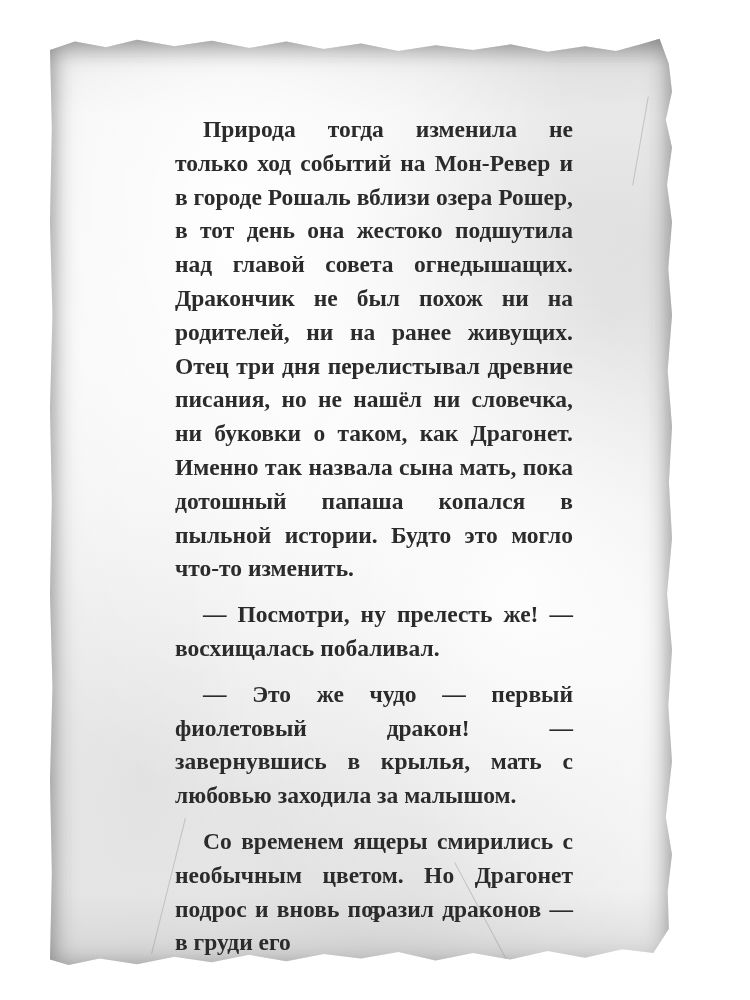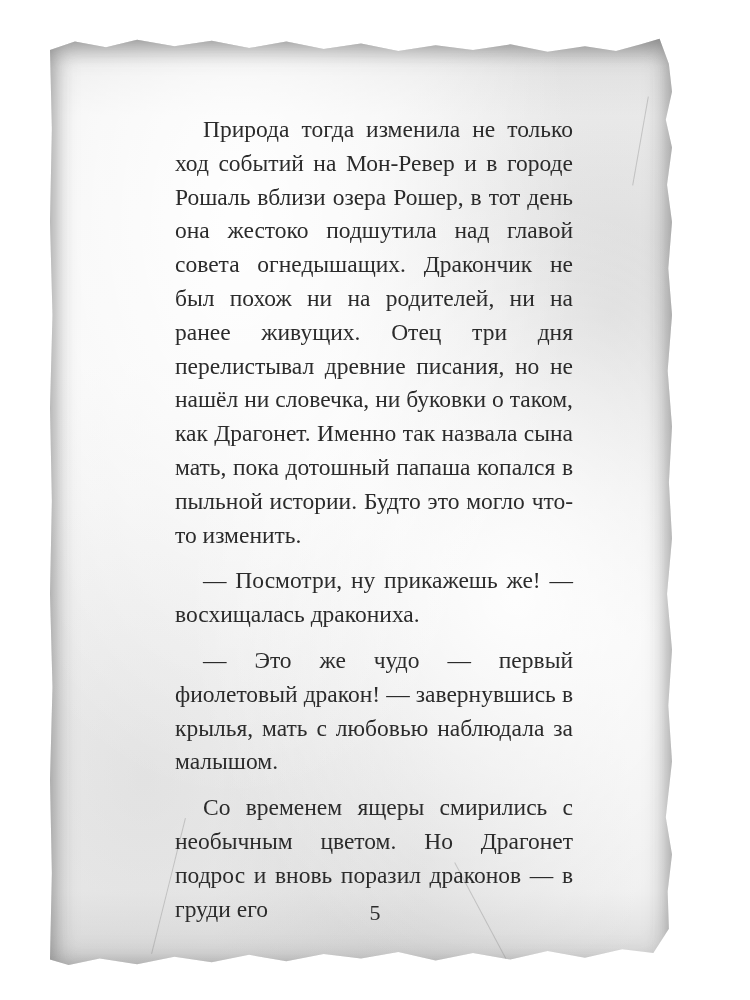--- a/index.html
+++ b/index.html
@@ -37,35 +37,36 @@
   .crease {
     position: absolute; background: rgba(130,130,130,0.35); width: 1px;
   }
   .text-block {
     position: absolute; left: 175px; top: 113px; width: 398px;
     color: #2b2b2b; font-size: 23.5px; line-height: 33.8px;
   }
   .text-block p {
     margin: 0 0 12px 0; text-align: justify; text-indent: 28px;
     hyphens: manual;
+    font-weight: bold;
   }
   .page-number {
     position: absolute; left: 0; width: 750px; top: 900px;
     text-align: center; color: #2b2b2b; font-size: 22px;
   }
 </style>
 </head>
 <body>
 
 <div class="paper">
   <div class="crease" style="left:118px; top:780px; height:140px; transform:rotate(14deg);"></div>
   <div class="crease" style="left:430px; top:820px; height:110px; transform:rotate(-28deg);"></div>
   <div class="crease" style="left:590px; top:60px; height:90px; transform:rotate(10deg);"></div>
 </div>
 
 <div class="text-block">
   <p>Природа тогда изменила не только ход событий на Мон-Ревер и в городе Рошаль вблизи озера Рошер, в тот день она жестоко подшутила над главой совета огнедышащих. Дракончик не был похож ни на родителей, ни на ранее живущих. Отец три дня перелистывал древние писания, но не нашёл ни словечка, ни буковки о таком, как Драгонет. Именно так назвала сына мать, пока дотошный папаша копался в пыльной истории. Будто это могло что-то изменить.</p>
-  <p>— Посмотри, ну прикажешь же! — восхищалась дракониха.</p>
-  <p>— Это же чудо — первый фиолетовый дракон! — завернувшись в крылья, мать с любовью наблюдала за малышом.</p>
+  <p>— Посмотри, ну прелесть же! — восхищалась побаливал.</p>
+  <p>— Это же чудо — первый фиолетовый дракон! — завернувшись в крылья, мать с любовью заходила за малышом.</p>
   <p>Со временем ящеры смирились с необычным цветом. Но Драгонет подрос и вновь поразил драконов — в груди его</p>
 </div>
 
 <div class="page-number">5</div>
 
 </body></html>

